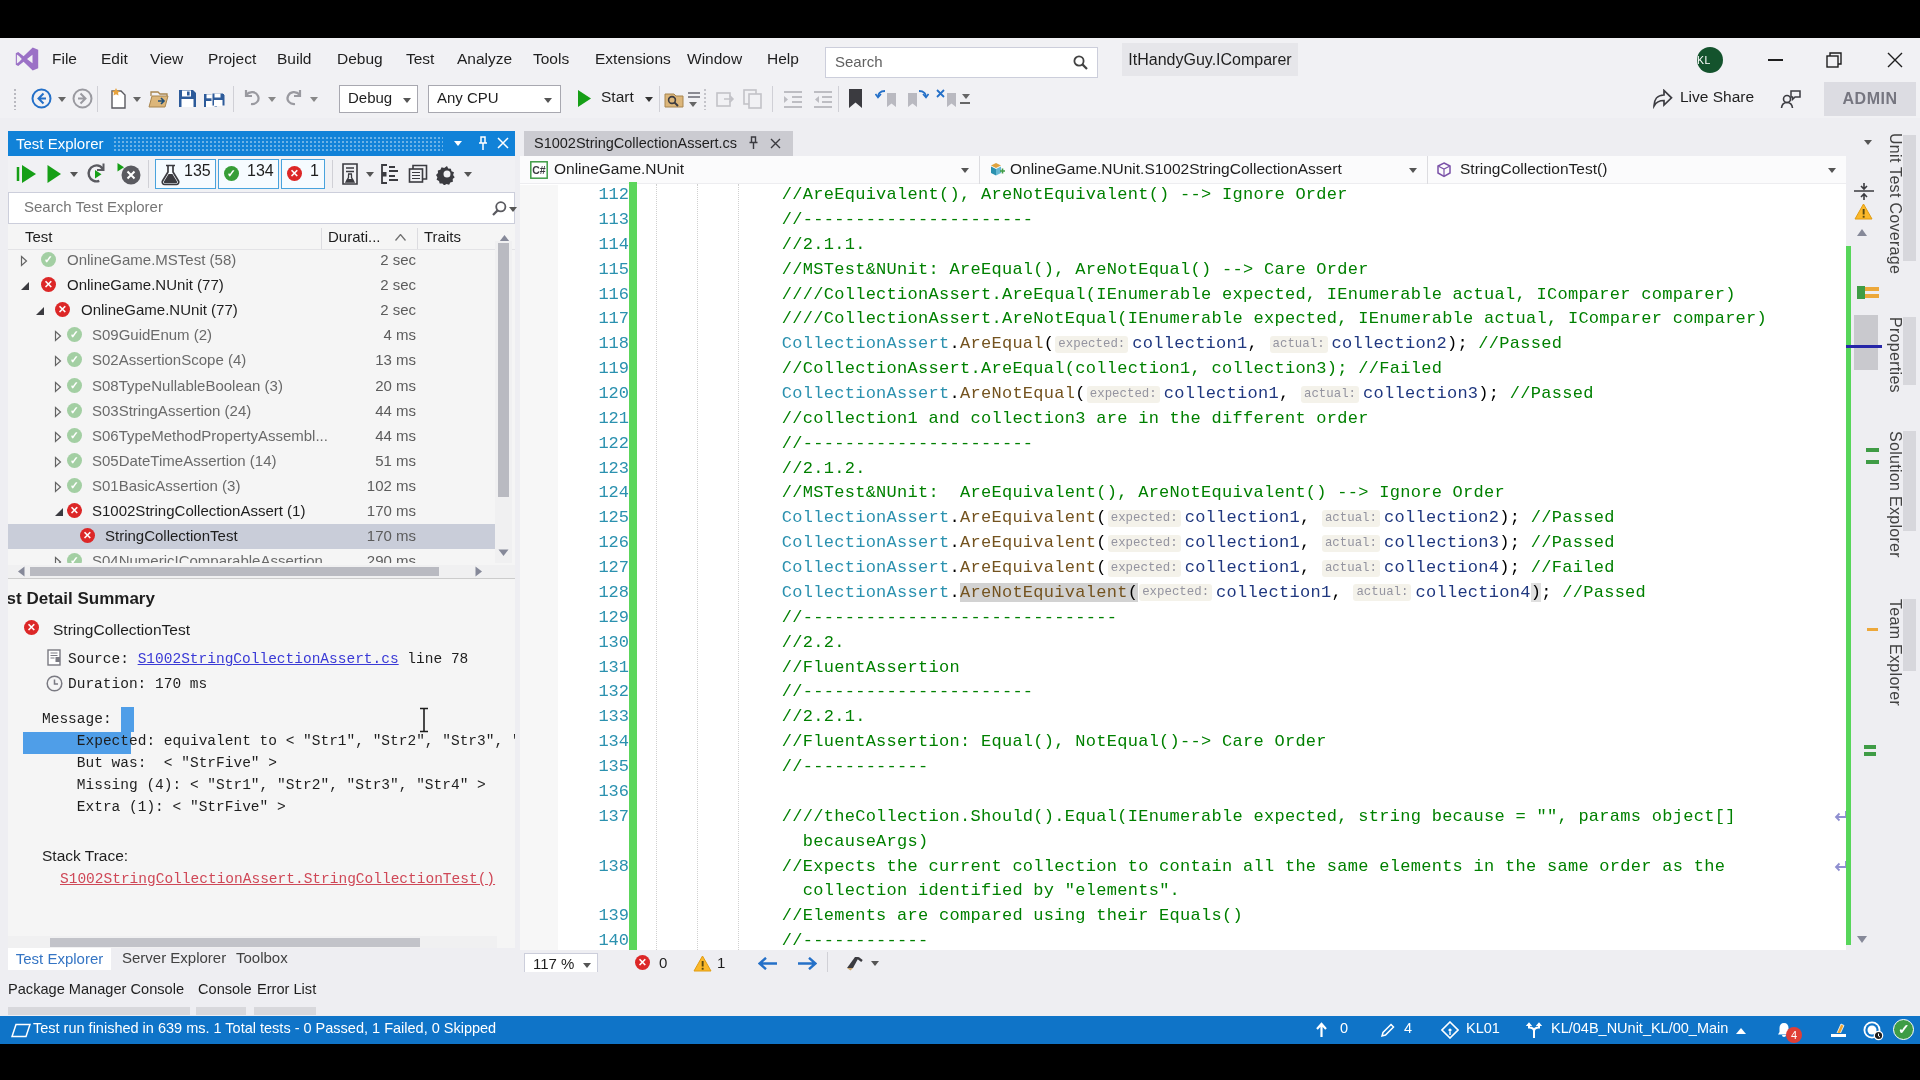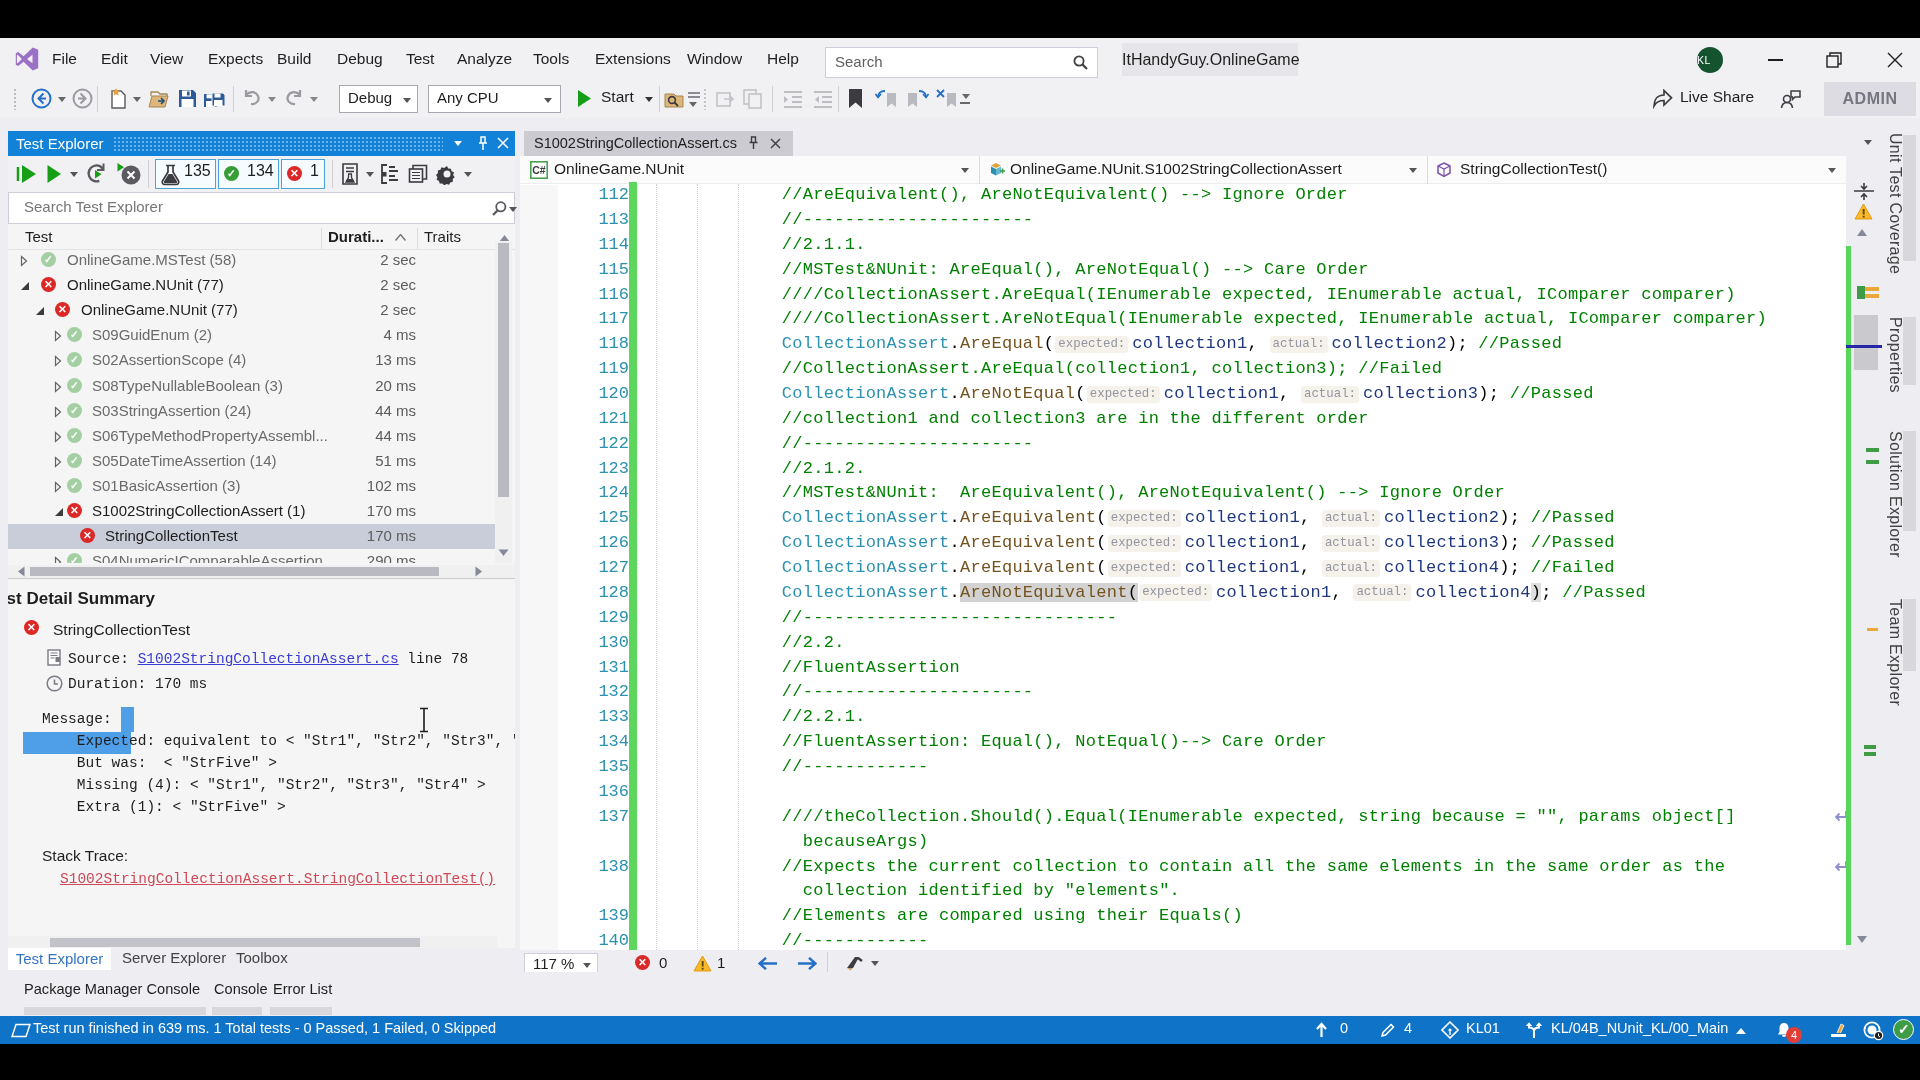--- a/index.html
+++ b/index.html
@@ -40,37 +40,37 @@
 </style></head>
 <body>
 
 <div class="abs" id="menubar">
   <svg class="abs" style="left:13px;top:7px" width="28" height="28" viewBox="0 0 28 28">
       <path fill="#9b71c6" d="M19.7 2.5 L10.6 11.3 L5.2 7.1 L2.8 8.2 L2.8 19.8 L5.2 20.9 L10.6 16.7 L19.7 25.5 L25.2 23.2 L25.2 4.8 Z M6 16.9 L3.9 18.4 L3.9 9.6 L6 11.1 L8.8 14 Z M19.5 18.2 L14 14 L19.5 9.8 Z"></path>
     </svg>
   <span class="menuitem" style="left:52px">File</span>
   <span class="menuitem" style="left:101px">Edit</span>
   <span class="menuitem" style="left:150px">View</span>
-  <span class="menuitem" style="left:208px">Expects</span>
+  <span class="menuitem" style="left:208px">Project</span>
   <span class="menuitem" style="left:277px">Build</span>
   <span class="menuitem" style="left:337px">Debug</span>
   <span class="menuitem" style="left:406px">Test</span>
   <span class="menuitem" style="left:457px">Analyze</span>
   <span class="menuitem" style="left:533px">Tools</span>
   <span class="menuitem" style="left:595px">Extensions</span>
   <span class="menuitem" style="left:687px">Window</span>
   <span class="menuitem" style="left:767px">Help</span>
   <div class="abs" style="left:825px;top:9px;width:273px;height:31px;background:#fff;border:1px solid #cccedb;">
     <span style="position:absolute;left:9px;top:5px;font-size:15px;color:#606060;">Search</span>
     <svg class="abs" style="left:246px;top:6px" width="17" height="17" viewBox="0 0 17 17">
         <circle cx="7" cy="7" r="4.6" fill="none" stroke="#424242" stroke-width="1.8"></circle>
         <line x1="10.4" y1="10.4" x2="15" y2="15" stroke="#424242" stroke-width="2.2"></line>
       </svg>
   </div>
-  <div class="abs" style="left:1122px;top:5px;width:176px;height:33px;background:#e6e6ea;color:#1e1e1e;font-size:16px;text-align:center;line-height:33px;">ItHandyGuy.OnlineGame</div>
+  <div class="abs" style="left:1122px;top:5px;width:176px;height:33px;background:#e6e6ea;color:#1e1e1e;font-size:16px;text-align:center;line-height:33px;">ItHandyGuy.IComparer</div>
   <div class="abs" style="left:1697px;top:9px;width:26px;height:26px;border-radius:50%;background:#14532d;color:#fff;font-size:10.5px;text-align:left;line-height:26px;letter-spacing:0.5px;">KL</div>
   <div class="abs" style="left:1768px;top:21px;width:15px;height:1.6px;background:#1e1e1e;"></div>
   <svg class="abs" style="left:1826px;top:14px" width="16" height="16" viewBox="0 0 16 16">
       <rect x="1" y="4" width="11" height="11" fill="none" stroke="#1e1e1e" stroke-width="1.4"></rect>
       <path d="M4 4 V1 H15 V12 H12" fill="none" stroke="#1e1e1e" stroke-width="1.4"></path>
     </svg>
   <svg class="abs" style="left:1887px;top:14px" width="16" height="16" viewBox="0 0 16 16">
       <path d="M1 1 L15 15 M15 1 L1 15" stroke="#1e1e1e" stroke-width="1.4"></path>
     </svg>
 </div>
@@ -274,21 +274,21 @@
     <span style="position:absolute;left:15px;top:5px;font-size:15px;color:#767676;">Search Test Explorer</span>
     <svg class="abs" style="left:482px;top:7px" width="17" height="17" viewBox="0 0 17 17">
         <circle cx="9.8" cy="6.8" r="4.6" fill="none" stroke="#5a5a60" stroke-width="1.8"></circle>
         <line x1="6.6" y1="10.4" x2="2" y2="15" stroke="#5a5a60" stroke-width="2.2"></line>
       </svg>
     <span class="caret" style="left:500px;top:14px;border-top-color:#555;"></span>
   </div>
 
   <div class="abs" style="left:0;top:95px;width:507px;height:24px;background:#f5f5f5;border-bottom:1px solid #e3e3e6;font-size:15px;color:#1e1e1e;">
     <span style="position:absolute;left:17px;top:2px;">Test</span>
-    <span style="position:absolute;left:320px;top:2px;font-weight:bold;">Durati...</span>
+    <span style="position:absolute;left:320px;top:2px;">Durati...</span>
     <svg class="abs" style="left:387px;top:8px" width="11" height="7" viewBox="0 0 11 7">
         <path d="M0.5 6.5 L5.5 0.5 L10.5 6.5" fill="none" stroke="#707070" stroke-width="1.3"></path>
       </svg>
     <span style="position:absolute;left:416px;top:2px;">Traits</span>
     <div class="abs" style="left:313px;top:2px;width:1px;height:21px;background:#dcdce0;"></div>
     <div class="abs" style="left:409px;top:2px;width:1px;height:21px;background:#dcdce0;"></div>
     <svg class="abs" style="left:491px;top:8px" width="11" height="8" viewBox="0 0 11 8">
         <path d="M0.5 7.5 L5.5 1 L10.5 7.5 Z" fill="#868999"></path>
       </svg>
   </div>
@@ -609,21 +609,21 @@
       <path d="M12 0.8 L18.5 6.5 L12 12.2 M1 6.5 H17.5" stroke="#2470c8" stroke-width="2.4" fill="none"></path>
     </svg>
   <div class="abs" style="left:312px;top:2px;width:1px;height:22px;background:#d0d0d6;"></div>
   <svg class="abs" style="left:330px;top:5px" width="20" height="17" viewBox="0 0 20 17">
       <path d="M2 13 L10 2 L14 2 L8 13 Z" fill="#3b3b40"></path>
       <path d="M13 3 l4 3" stroke="#3b3b40" stroke-width="2.4"></path>
       <path d="M2 13 l3.5 2.5 L8 13 Z" fill="#caa26a"></path>
     </svg>
   <span class="caret" style="left:356px;top:11px;"></span>
 </div>
-<div class="abs" style="left:16px;top:972px;width:1532px;height:44px;background:#eeeef2;font-size:14.6px;color:#1e1e1e;">
+<div class="abs" style="left:0;top:972px;width:1532px;height:44px;background:#eeeef2;font-size:14.6px;color:#1e1e1e;">
   <span class="abs" style="left:8px;top:9px;">Package Manager Console</span>
   <span class="abs" style="left:198px;top:9px;">Console</span>
   <span class="abs" style="left:257px;top:9px;">Error List</span>
   <div class="abs" style="left:8px;top:35px;width:182px;height:8px;background:#d8d8dc;"></div>
   <div class="abs" style="left:196px;top:35px;width:50px;height:8px;background:#d8d8dc;"></div>
   <div class="abs" style="left:254px;top:35px;width:62px;height:8px;background:#d8d8dc;"></div>
 </div>
 
 <div class="abs" id="statusbar">
   <svg class="abs" style="left:11px;top:7px" width="20" height="15" viewBox="0 0 20 15">

